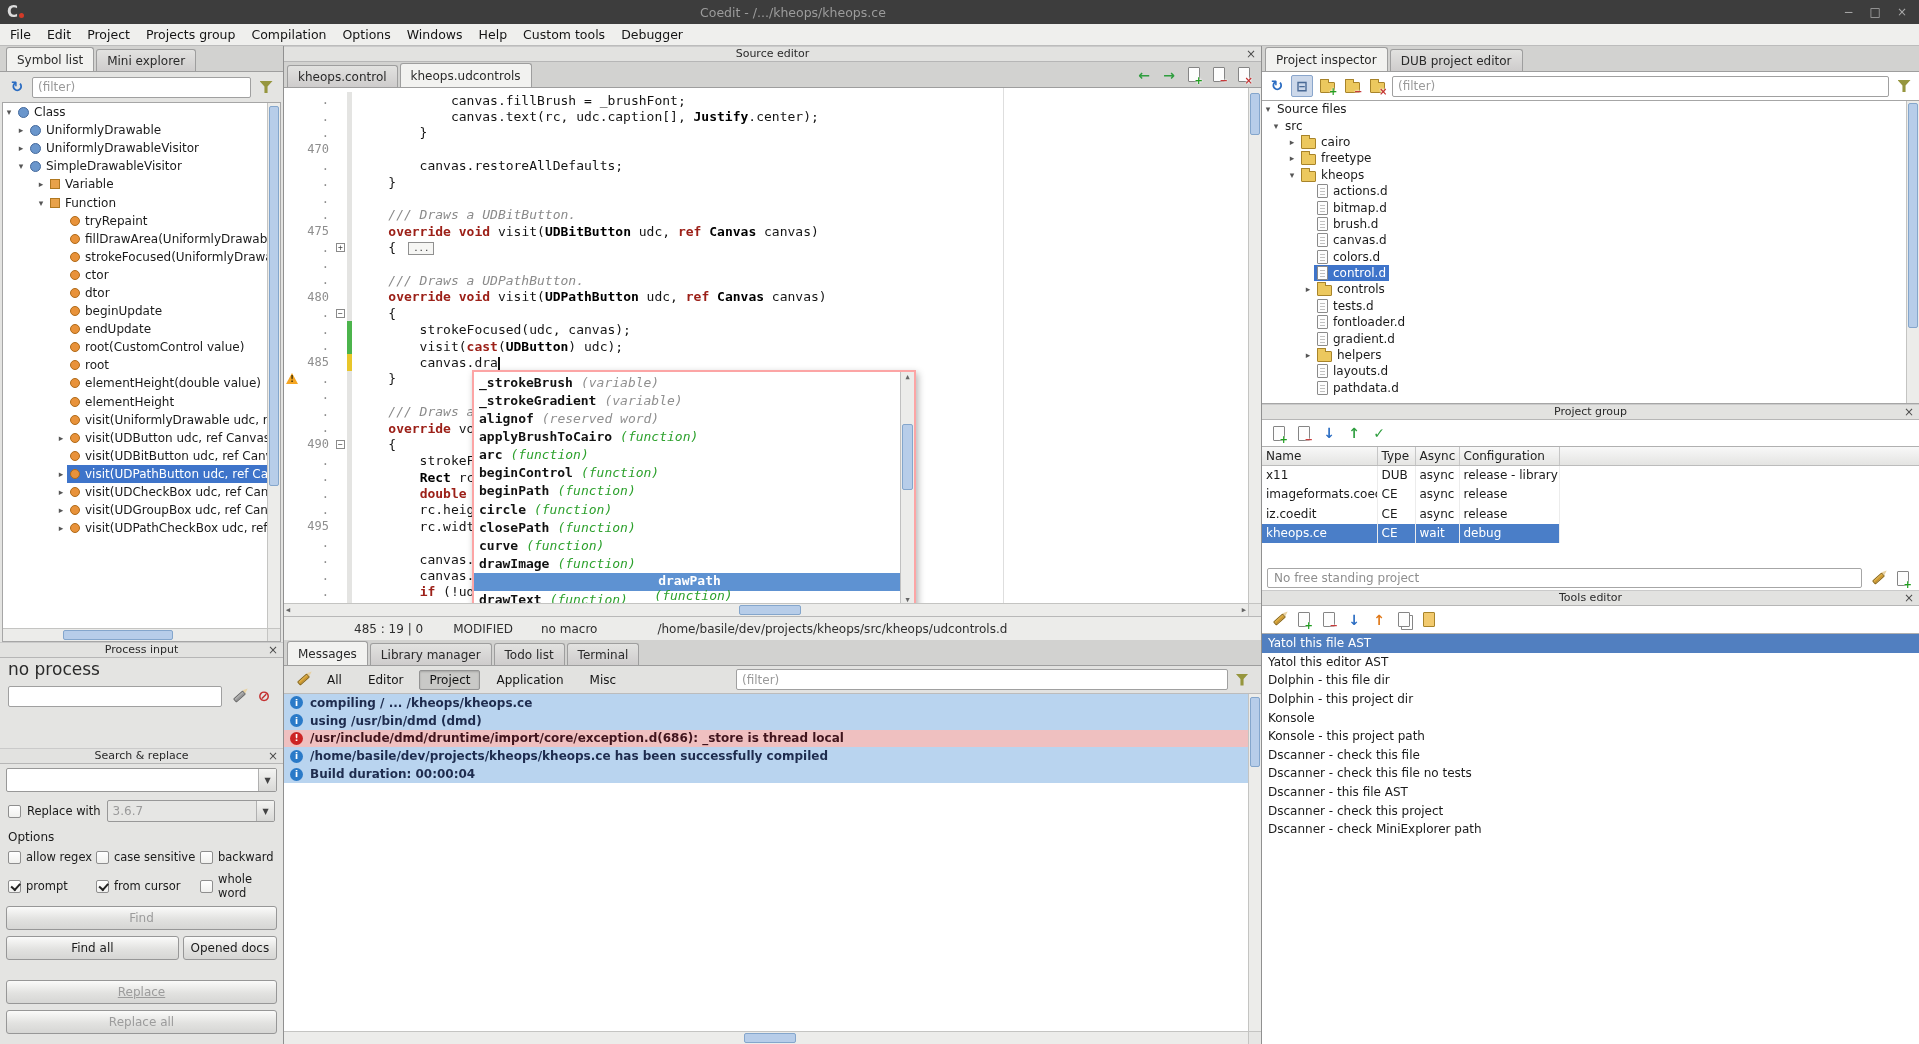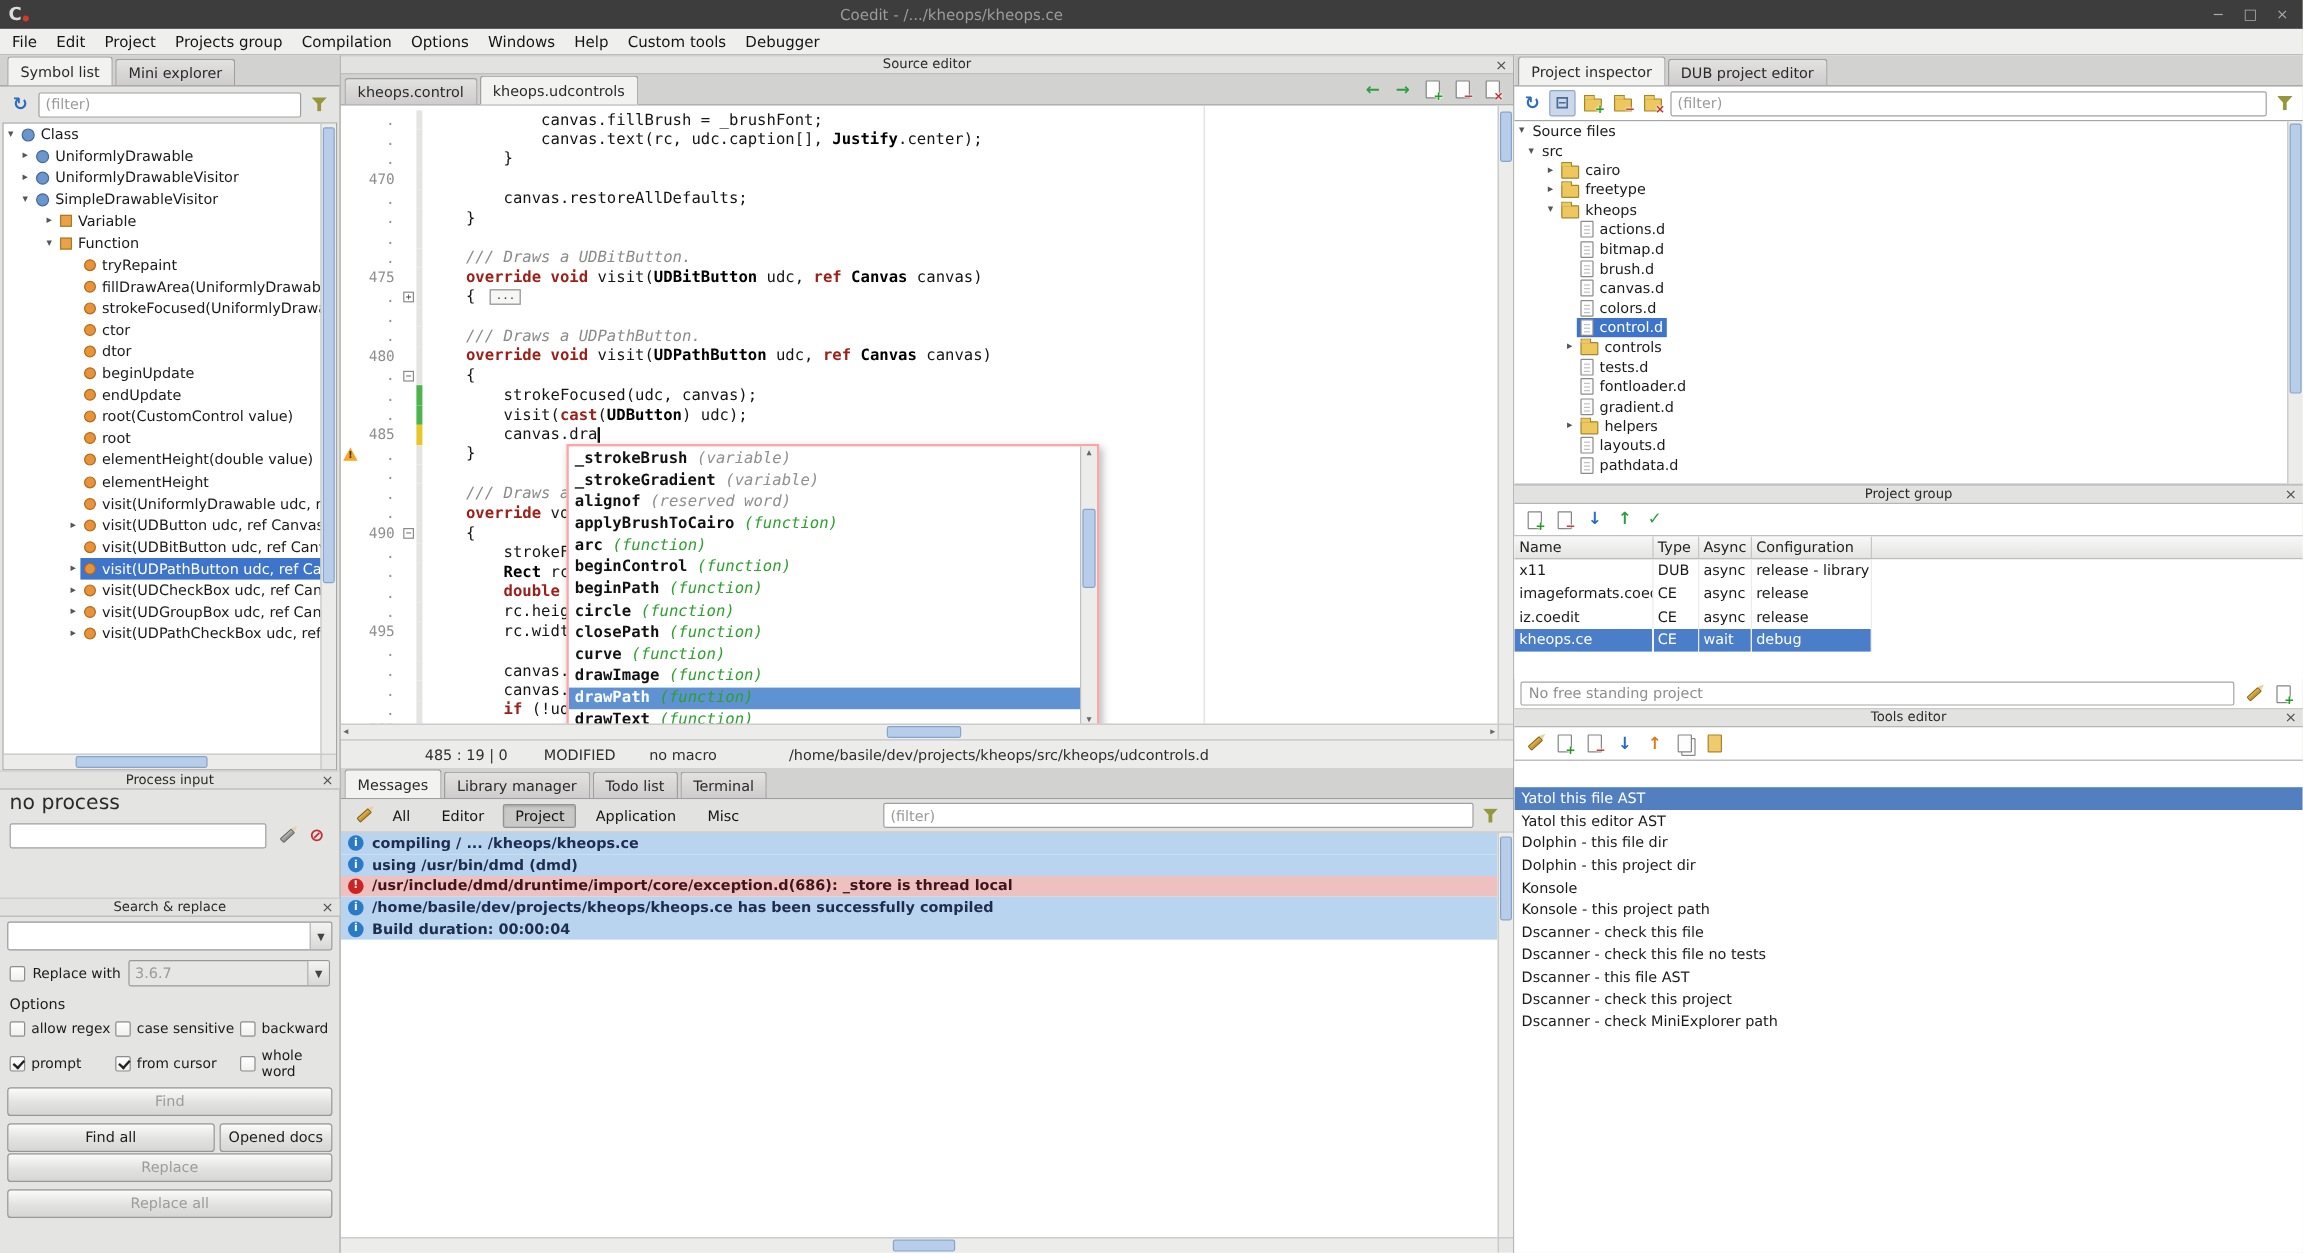--- a/index.html
+++ b/index.html
@@ -132,21 +132,21 @@
   .caret{display:inline-block;width:2px;height:13px;background:#101010;vertical-align:middle;}
   .foldbox{display:inline-block;border:1px solid #909090;background:#f6f6f4;color:#333;font-size:9px;line-height:9px;padding:1px 4px;margin-left:12px;vertical-align:middle;}
 
   .completion{position:absolute;left:188px;top:282px;width:444px;height:238px;background:#fff;border:2px solid #fca5a5;box-shadow:2px 3px 7px rgba(0,0,0,.3);display:flex;}
   .citems{flex:1;overflow:hidden;padding-top:1px;}
   .citem{height:18.15px;display:flex;align-items:center;padding-left:5px;font-size:13px;white-space:nowrap;}
   .citem .cname{font-weight:bold;color:#111;}
   .citem .ckind{margin-left:8px;font-style:italic;}
   .kind-function{color:#2da12d;}
   .kind-variable,.kind-reserved-word{color:#8f8f8f;}
-  .citem.selected{background:#5e92d2;}
+  .citem.selected{background:#5e92d2;flex-direction:column;}
   .citem.selected .cname{color:#fff;}
   .csb{width:14px;background:#ececea;border-left:1px solid #c0c0c0;position:relative;flex:none;}
 
   .statusbar{height:24px;background:#ececea;border-top:1px solid #b8b8b8;display:flex;align-items:center;font-size:12px;color:#2e2e2e;flex:none;white-space:nowrap;}
   #sb-caret{margin-left:70px;}
   #sb-mod{margin-left:30px;}
   #sb-macro{margin-left:28px;}
   #sb-path{margin-left:60px;}
 
   
@@ -172,21 +172,21 @@
   .gt-headband{position:absolute;left:0;right:0;top:0;height:19px;background:linear-gradient(#f8f8f8,#e4e4e2);border-bottom:1px solid #bcbcbc;}
   table.gt{border-collapse:collapse;table-layout:fixed;width:297px;position:relative;}
   .gt th{height:18px;font-weight:normal;text-align:left;font-size:12px;padding:0 4px;border-right:1px solid #c6c6c6;background:linear-gradient(#f8f8f8,#e4e4e2);border-bottom:1px solid #bcbcbc;color:#222;white-space:nowrap;overflow:hidden;}
   .gt td{height:19.5px;font-size:12px;padding:0 4px;border-right:1px solid #ececec;color:#1a1a1a;white-space:nowrap;overflow:hidden;}
   .gt tr.selected td{background:#4a7ec8;color:#fff;}
   .freestand{height:24px;display:flex;align-items:center;gap:5px;padding:0 5px;flex:none;}
   .fs-box{flex:1;height:20px;background:#fff;border:1px solid #a6a6a6;border-radius:2px;font-size:12px;color:#8e8e8e;display:flex;align-items:center;padding:0 6px;white-space:nowrap;overflow:hidden;}
   .toolbar.tools{height:27px;}
   .tools-list{flex:1;background:#fff;border-top:1px solid #b0b0b0;overflow:hidden;}
   .tool-row{height:18.6px;display:flex;align-items:center;padding:0 6px;font-size:12px;color:#1a1a1a;white-space:nowrap;}
-  .tool-row.selected{background:#517fc0;color:#fff;margin-top:22px;}
+  .tool-row.selected{background:#517fc0;color:#fff;}
 </style>
 </head>
 <body>
 
 <div class="app">
 
   <div class="titlebar">
     <span class="logo">C<i></i></span>
     <span class="title-text">Coedit - /.../kheops/kheops.ce</span>
     <span class="win-controls" id="win-controls">
@@ -461,21 +461,21 @@
             <span class="cb"></span>
             <span>whole word</span>
           </div>
         </div>
 
       <div class="sr-btn disabled mt10" style="margin-top:10px;">Find</div>
       <div class="btn-row mt6" style="margin-top:6px;">
         <div class="sr-btn grow">Find all</div>
         <div class="sr-btn od">Opened docs</div>
       </div>
-      <div class="sr-btn disabled" style="margin-top:1px;">Replace</div>
+      <div class="sr-btn disabled" style="margin-top:20px;text-decoration:underline;">Replace</div>
       <div class="sr-btn disabled" style="margin-top:6px;">Replace all</div>
     </div>
 
     <div class="col-center">
       <div class="sec-header">
         <span class="t">Source editor</span>
         <span class="x">×</span>
       </div>
       <div class="tabstrip" id="editor-tabstrip">
         <span class="tabs-row" id="editor-tabs">

